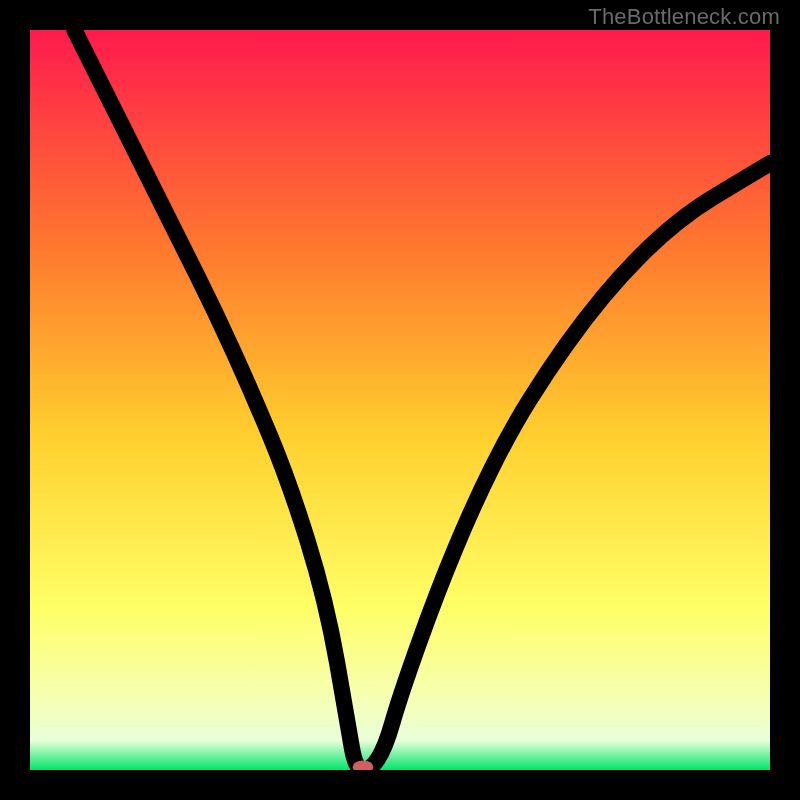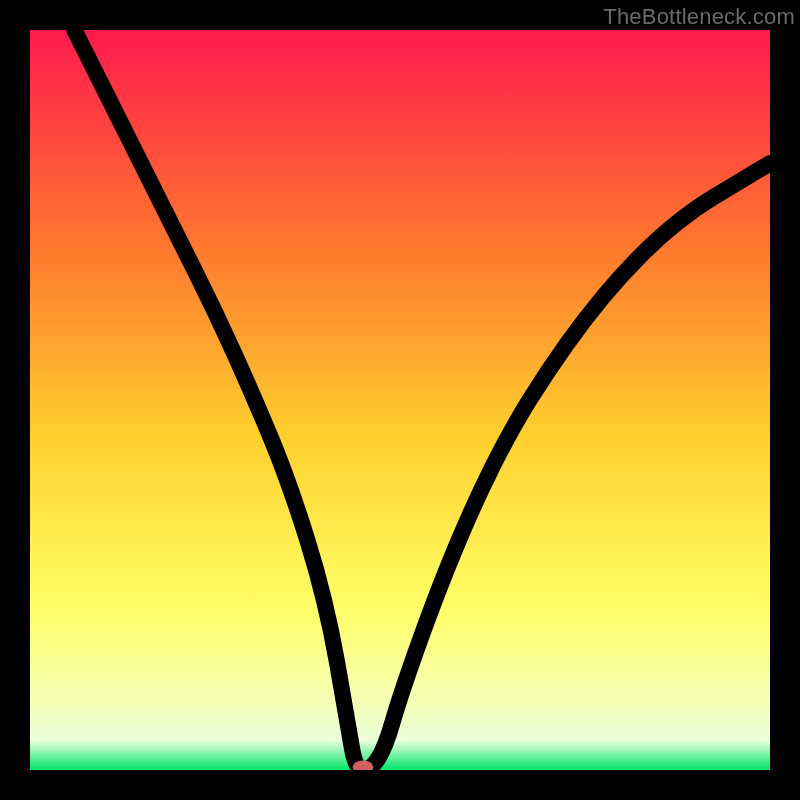--- a/index.html
+++ b/index.html
@@ -13,21 +13,21 @@
   }
   .frame {
     position: relative;
     width: 800px;
     height: 800px;
     background: #000;
   }
   .watermark {
     position: absolute;
     top: 4px;
-    right: 5px;
+    right: 20px;
     color: #6a6a6a;
     font-size: 22px;
     letter-spacing: 0.2px;
     font-weight: 400;
     z-index: 5;
   }
   .plot {
     position: absolute;
     left: 30px;
     top: 30px;

